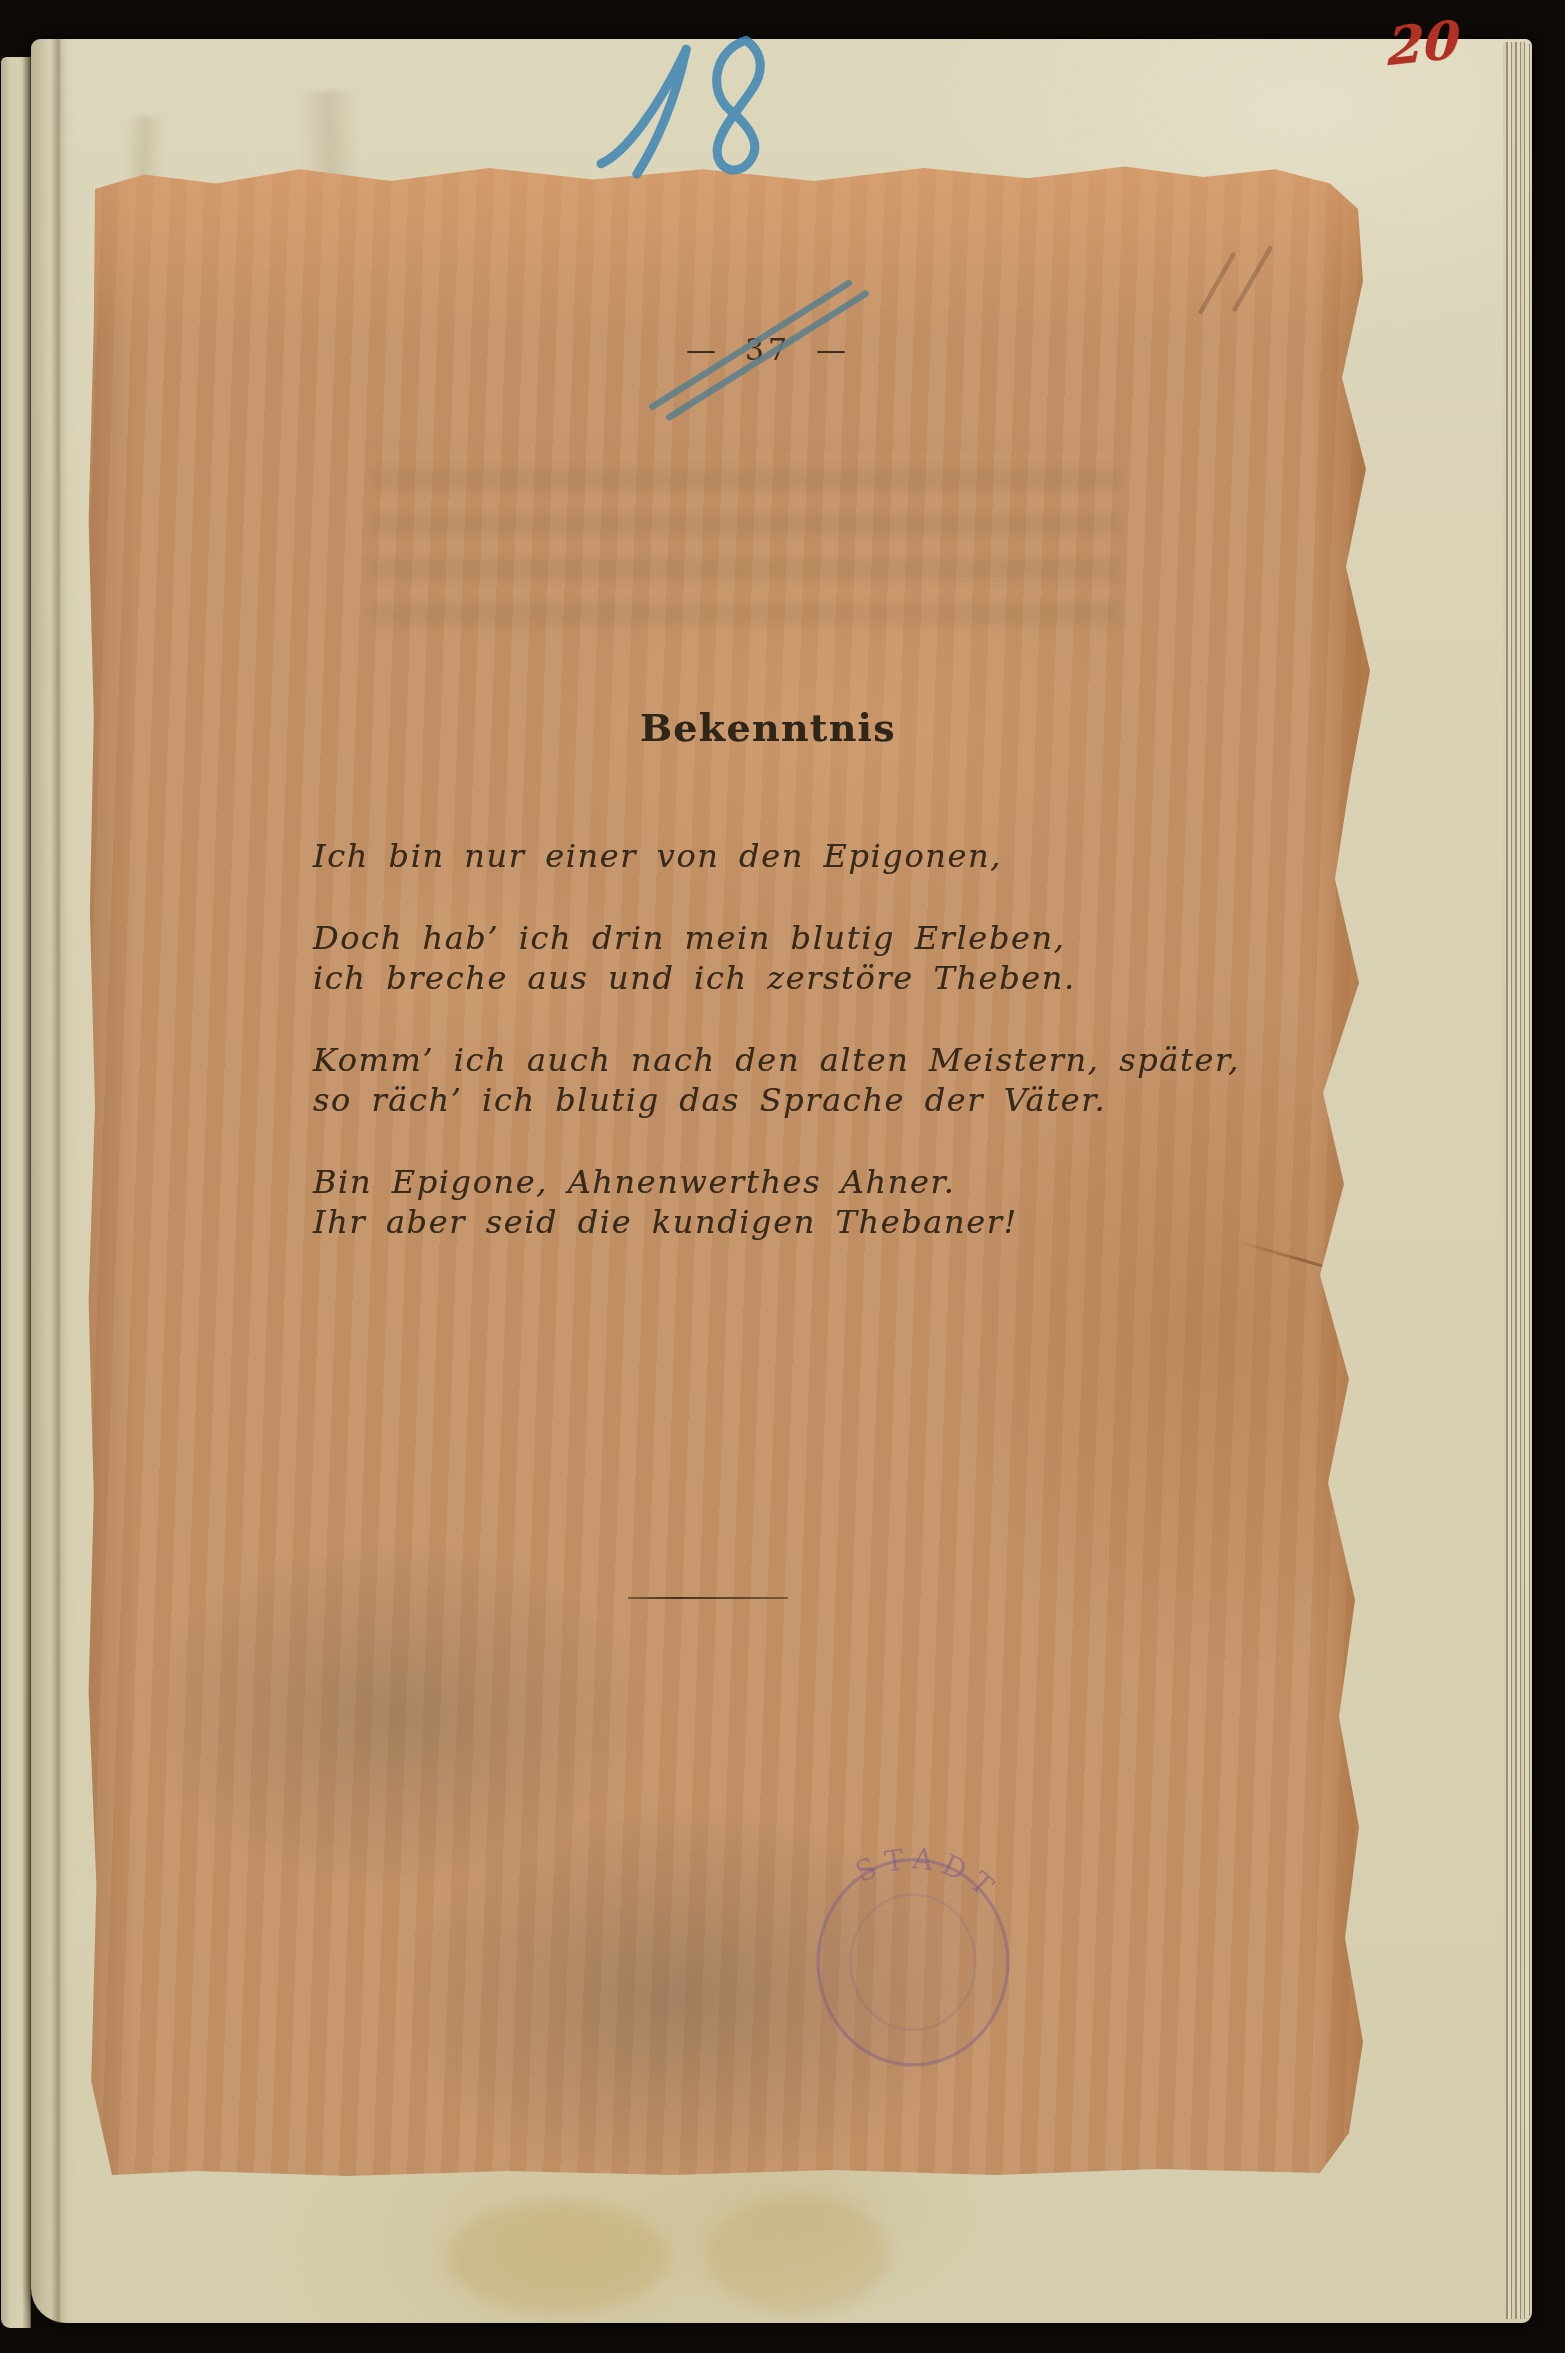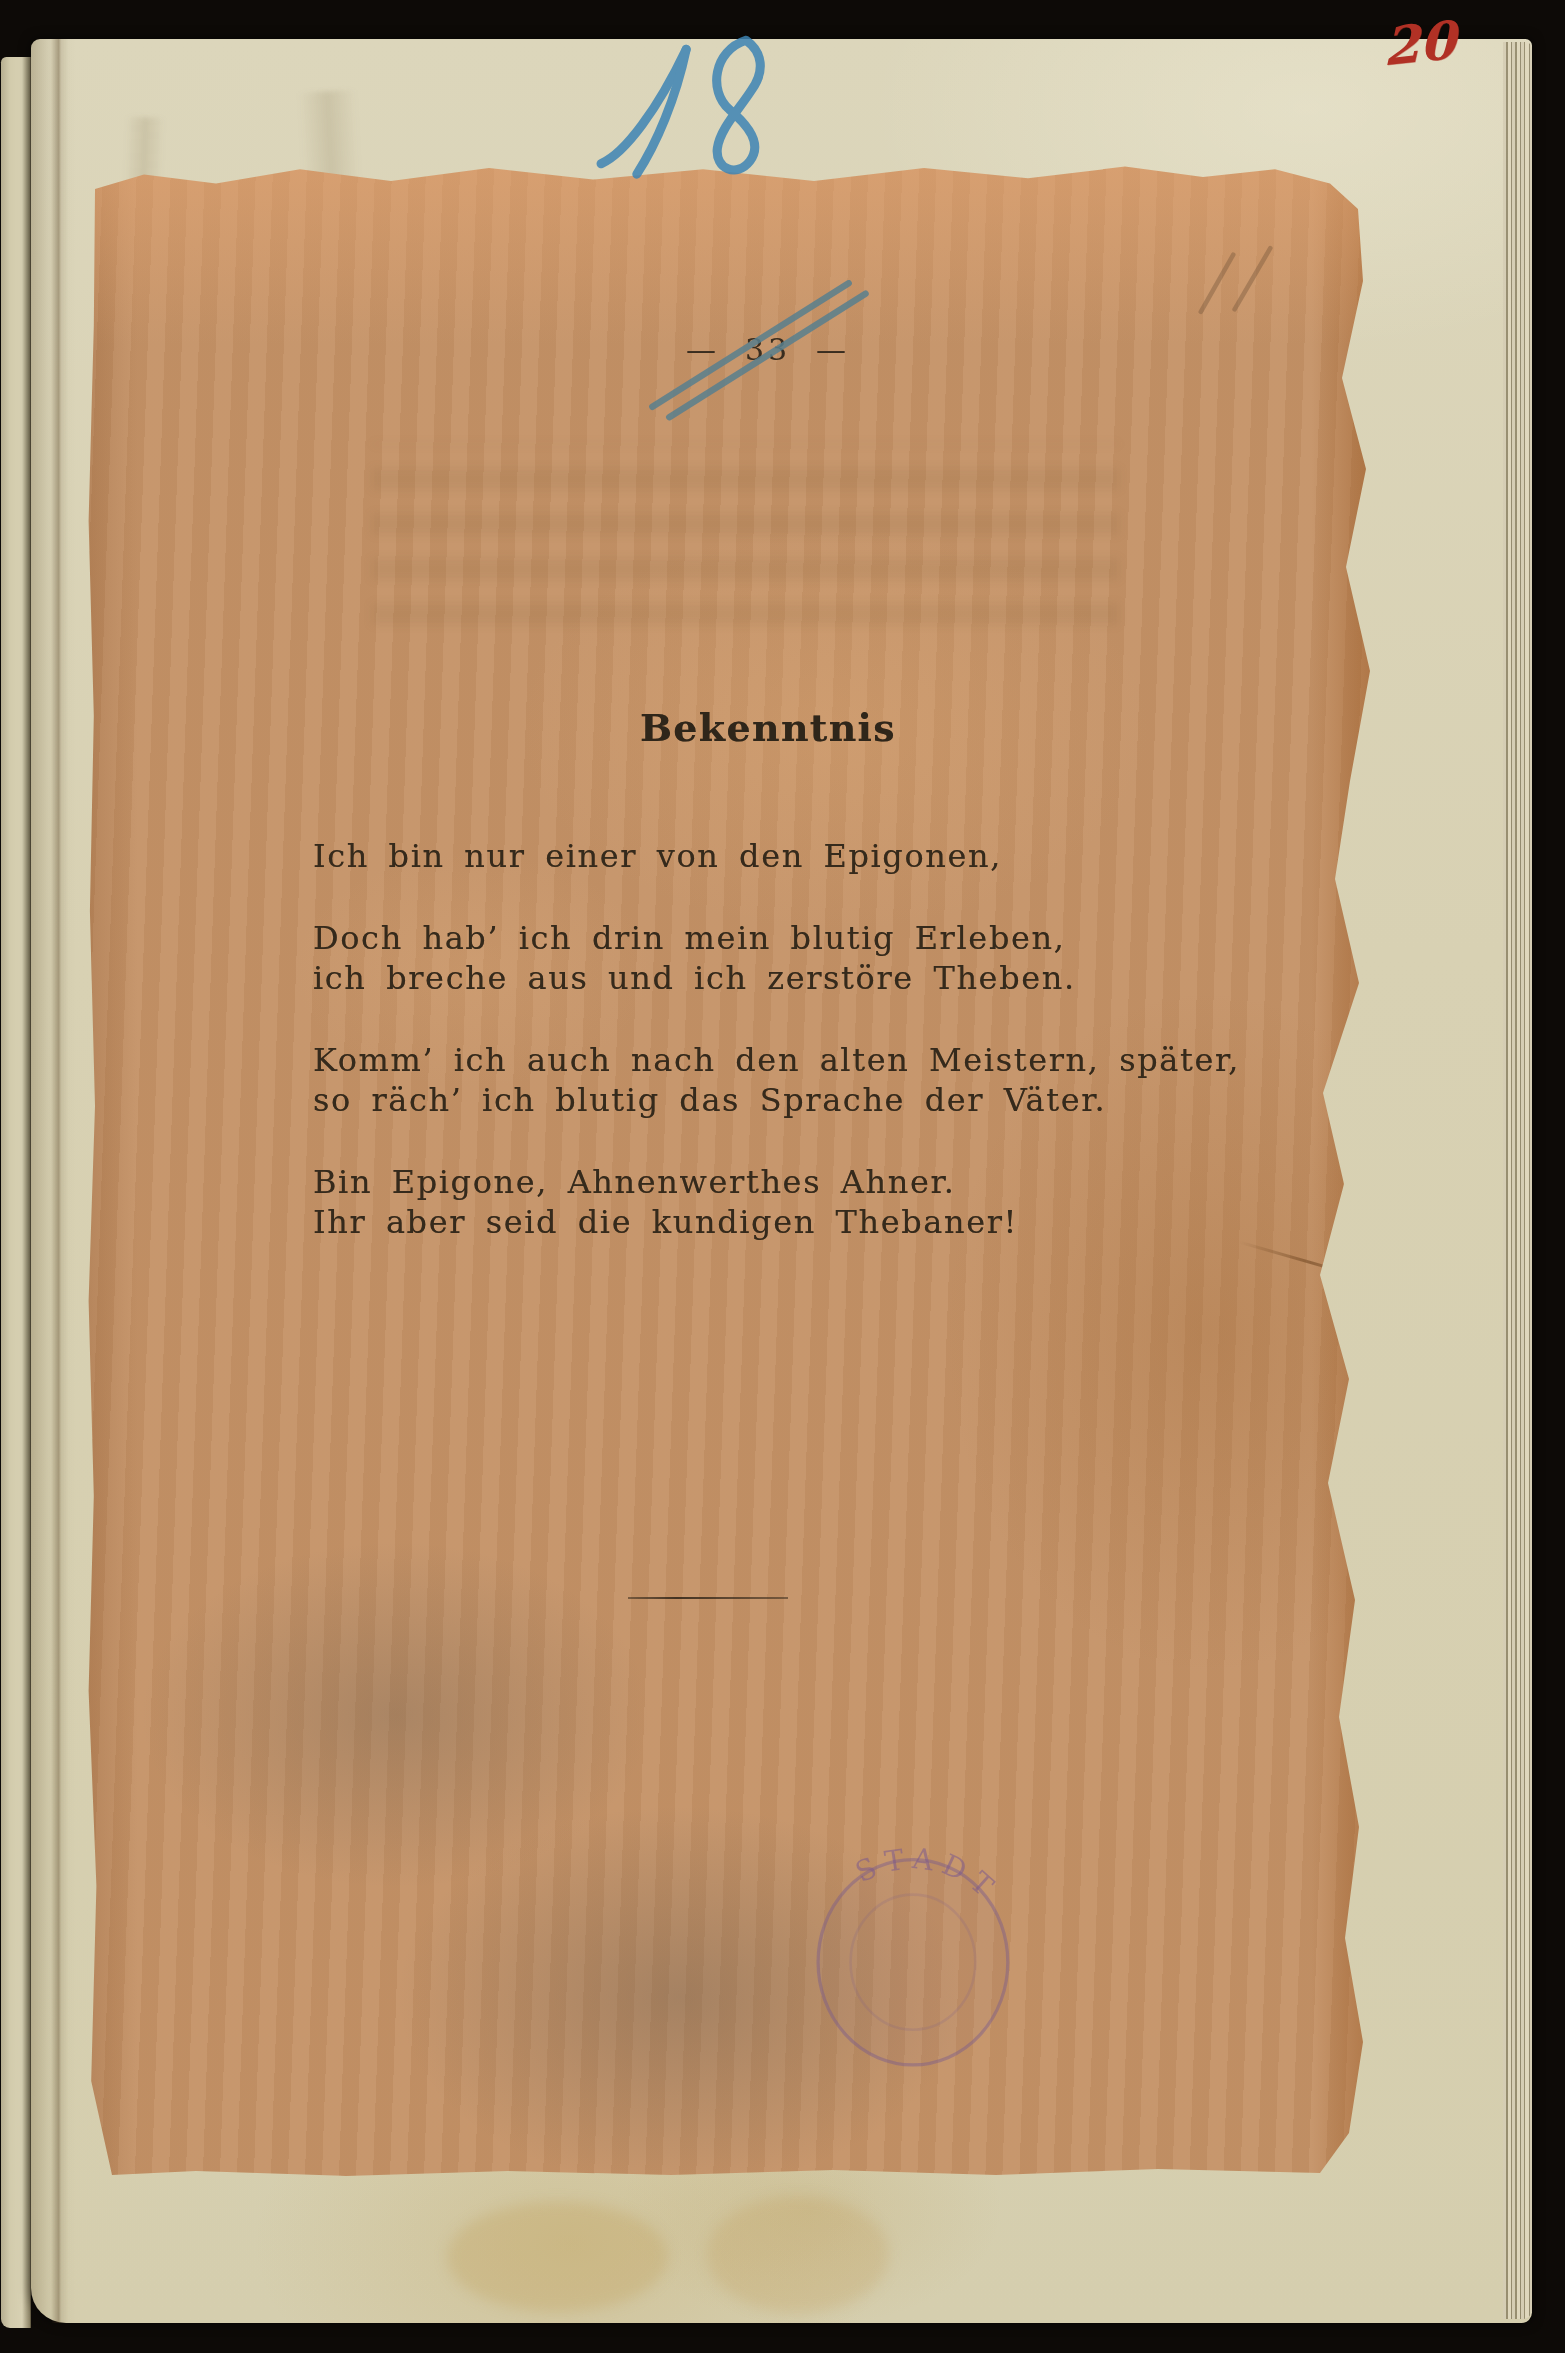--- a/index.html
+++ b/index.html
@@ -60,21 +60,21 @@
         background:linear-gradient(90deg,transparent,rgba(98,58,22,0.5),transparent);}
 
   .folio{position:absolute;left:227px;top:168px;width:910px;text-align:center;
         font-size:30px;color:#392d1f;letter-spacing:3.9px;word-spacing:11.7px;}
   .title{position:absolute;left:227px;top:541px;width:910px;margin:0;text-align:center;
         font-size:38px;font-weight:bold;color:#2f261a;letter-spacing:1.3px;
         text-shadow:0 0 0.6px rgba(50,35,18,0.5);}
   .poem{position:absolute;left:227px;top:672px;width:1013px;color:#352a1c;
         font-size:32px;line-height:40px;letter-spacing:1.6px;word-spacing:7.8px;
         text-shadow:0 0 0.6px rgba(55,38,20,0.45);}
-  .poem p{margin:0;}
+  .poem p{margin:0;font-style:italic;}
   .stanza{margin:0 0 42px 0;}
   .rule{position:absolute;left:542px;top:1433px;width:160px;height:1.9px;
         background:linear-gradient(90deg,rgba(58,44,28,0.55),rgba(45,34,22,0.85) 30%,rgba(58,44,28,0.55));}
 
   .red-num{position:absolute;left:1388px;top:11.7px;font-size:52px;font-style:italic;font-weight:bold;
         color:#b13125;transform:rotate(-6deg) skewX(-8deg);text-shadow:0.6px 0.6px 0 rgba(177,49,37,0.4);}
   .overlay{position:absolute;left:0;top:0;pointer-events:none;}
 </style>
 </head>
 <body>
@@ -89,21 +89,21 @@
     <div class="wrinkle" style="left:279px;top:52px;width:58px;height:455px;transform:rotate(-3deg);"></div>
     <div class="stain" style="left:416px;top:2163px;width:221px;height:110px;background:rgba(186,146,66,0.22);"></div>
     <div class="stain" style="left:676px;top:2157px;width:182px;height:117px;background:rgba(186,146,66,0.18);"></div>
     <div class="edge-stack"></div>
   </div>
 
   <div class="sheet">
     <div class="ghost"></div>
     <div class="crease"></div>
 
-    <div class="folio">— 33 —</div>
+    <div class="folio">— 37 —</div>
 
     <h1 class="title">Bekenntnis</h1>
 
     <div class="poem">
       <div class="stanza">
         <p>Ich bin nur einer von den Epigonen,</p>
       </div>
       <div class="stanza">
         <p>Doch hab’ ich drin mein blutig Erleben,</p>
         <p>ich breche aus und ich zerstöre Theben.</p>

